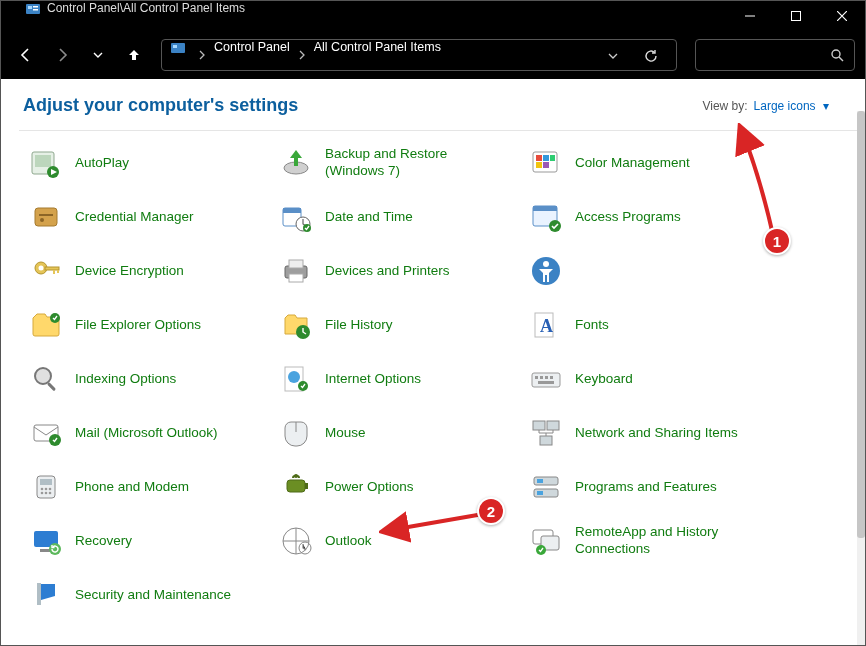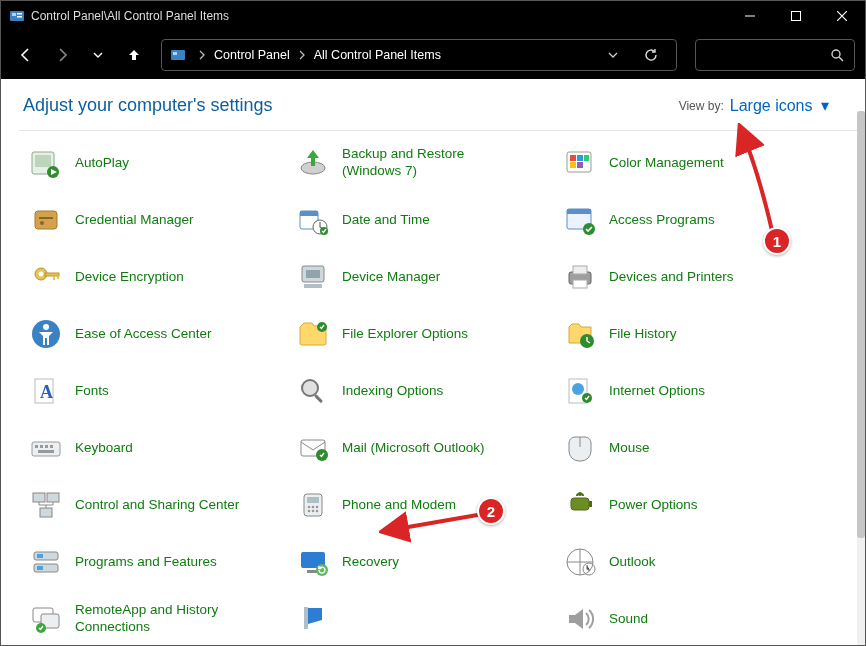--- a/index.html
+++ b/index.html
@@ -1,55 +1,55 @@
 <!DOCTYPE html>
 <html><head>
 <meta charset="utf-8">
 <style>
   * { box-sizing: border-box; margin: 0; padding: 0; }
   body { font-family: "Segoe UI", Tahoma, sans-serif; font-size: 13px; background: #fff; width: 866px; height: 646px; overflow: hidden; }
 
   .window { width: 866px; height: 646px; border: 1px solid #555; background: #fff; display: flex; flex-direction: column; }
 
   
-  .title-bar { background: #000; color: #fff; display: flex; align-items: center; height: 30px; padding-left: 8px; }
+  .title-bar { background: #000; color: #fff; display: flex; height: 30px; padding-left: 24px; }
   .title-bar .title-icon { width: 16px; height: 16px; margin-right: 6px; }
   .title-bar .title-text { flex: 0 0 auto; font-size: 12px; color: #ddd; }
   .title-bar .spacer { flex: 1; }
   .title-bar .win-btn { width: 46px; height: 30px; display: flex; align-items: center; justify-content: center; color: #fff; }
 
   
   .nav-bar { background: #000; height: 48px; display: flex; align-items: center; padding: 0 10px; gap: 6px; }
   .nav-btn { width: 30px; height: 30px; display:flex; align-items:center; justify-content:center; color:#fff; }
   .nav-btn.disabled { opacity: .55; }
-  .addr-bar { flex: 1; height: 32px; border: 1px solid #555; border-radius: 4px; margin: 0 6px; display: flex; align-items: center; padding: 0 8px; color: #eee; gap: 4px; }
+  .addr-bar { flex: 1; height: 32px; border: 1px solid #555; border-radius: 4px; margin: 0 6px; display: flex; padding: 0 8px; color: #eee; gap: 4px; }
   .addr-bar .folder-ico { width: 16px; height: 16px; margin-right: 4px; }
   .addr-bar .addr-label { color: #fff; font-size: 12.5px; }
   .addr-bar .chev { width: 16px; display:flex; align-items:center; justify-content:center; color:#bbb; }
   .addr-bar .flex { flex: 1; }
   .addr-btn { width: 34px; height: 32px; display:flex; align-items:center; justify-content:center; color:#fff; }
   .search { width: 160px; height: 32px; border: 1px solid #555; border-radius: 4px; display:flex; align-items:center; justify-content:flex-end; padding-right:10px; margin-left:6px; }
   .search .s-icon { color: #ccc; }
 
   
   .content { flex: 1; position: relative; overflow: hidden; }
   .content-inner { position:absolute; inset: 0 8px 0 0; overflow: hidden; padding: 16px 0 0 22px; }
   .scrollbar { position:absolute; right:0; top:32px; bottom:0; width:8px; background:#f0f0f0; }
   .scrollbar .thumb { position:absolute; top:0; left:0; right:0; height:80%; background:#c6c6c6; border-radius:3px; }
 
   .header-row { display:flex; align-items:center; padding-right: 28px; margin-bottom: 14px; }
-  .header-title { color: #0c5f9e; font-size: 18px; font-weight: 400; }
+  .header-title { color: #0c5f9e; font-size: 18px; font-weight: 700; }
   .header-spacer { flex:1; }
   .viewby-label { color:#555; font-size: 12px; margin-right: 6px; }
-  .viewby-value { color:#0066c0; font-size: 16px; }
+  .viewby-value { color:#0066c0; font-size: 12px; }
   .viewby-caret { color:#0066c0; margin-left:4px; }
 
   .divider { height:1px; background:#e5e5e5; margin: 6px 0 12px -4px; }
 
-  .grid { display: grid; grid-template-columns: 250px 250px 250px; column-gap: 0; row-gap: 14px; padding-left: 2px; gap: 17px; }
+  .grid { display: grid; grid-template-columns: 250px 250px 250px; column-gap: 0; row-gap: 14px; padding-left: 2px; }
   .item { display:flex; align-items:center; gap: 12px; height: 40px; padding: 2px 4px; cursor: pointer; }
   .item .ico { width: 34px; height: 34px; flex-shrink:0; display:flex; align-items:center; justify-content:center; }
   .item .lbl { color:#107c10; font-size: 13.5px; line-height: 1.25; max-width: 180px; }
 
   
   .annot { position:absolute; pointer-events:none; }
   .badge { width:28px; height:28px; border-radius:50%; background:#d92525; color:#fff; font-weight:700; font-size:15px; display:flex; align-items:center; justify-content:center; border:2px solid #fff; box-shadow: 0 1px 3px rgba(0,0,0,.3); }
   .arrow1 { position:absolute; }
   .arrow2 { position:absolute; }
 
@@ -242,46 +242,35 @@
                 <rect x="16" y="13" width="14" height="3" fill="#e5c558" stroke="#b5952e"></rect>
                 <rect x="24" y="16" width="2" height="4" fill="#e5c558"></rect>
                 <rect x="28" y="16" width="2" height="3" fill="#e5c558"></rect>
               </svg>
             </span>
             <span class="lbl">Device Encryption</span>
           </div>
           <div class="item">
             <span class="ico">
               <svg width="34" height="34" viewBox="0 0 34 34">
-                <rect x="6" y="6" width="22" height="16" rx="2" fill="#cfd8dc" stroke="#888"></rect>
-                <rect x="10" y="10" width="14" height="8" fill="#90a4ae"></rect>
-                <rect x="8" y="24" width="18" height="4" fill="#b0bec5"></rect>
-              </svg>
-            </span>
-            <span class="lbl">Device Manager</span>
-          </div>
-          <div class="item">
-            <span class="ico">
-              <svg width="34" height="34" viewBox="0 0 34 34">
                 <rect x="6" y="12" width="22" height="12" rx="2" fill="#9e9e9e" stroke="#666"></rect>
                 <rect x="10" y="6" width="14" height="8" fill="#eee" stroke="#aaa"></rect>
                 <rect x="10" y="20" width="14" height="8" fill="#fff" stroke="#aaa"></rect>
               </svg>
             </span>
             <span class="lbl">Devices and Printers</span>
           </div>
           <div class="item">
             <span class="ico">
               <svg width="34" height="34" viewBox="0 0 34 34">
                 <circle cx="17" cy="17" r="14" fill="#3b82c4"></circle>
                 <circle cx="17" cy="10" r="3" fill="#fff"></circle>
                 <path d="M10 15h14l-4 4v9h-2v-7h-2v7h-2v-9z" fill="#fff"></path>
               </svg>
             </span>
-            <span class="lbl">Ease of Access Center</span>
           </div>
           <div class="item">
             <span class="ico">
               <svg width="34" height="34" viewBox="0 0 34 34">
                 <path d="M4 10l4-4h8l2 3h12v17a2 2 0 0 1-2 2H6a2 2 0 0 1-2-2z" fill="#ffd86b" stroke="#d6a93d"></path>
                 <circle cx="26" cy="10" r="5" fill="#2e8b2e"></circle>
                 <path d="M24 10l1.5 1.5L28 8" stroke="#fff" stroke-width="1.3" fill="none"></path>
               </svg>
             </span>
             <span class="lbl">File Explorer Options</span>
@@ -362,21 +351,21 @@
           </div>
           <div class="item">
             <span class="ico">
               <svg width="34" height="34" viewBox="0 0 34 34">
                 <rect x="4" y="5" width="12" height="9" fill="#cfd8dc" stroke="#888"></rect>
                 <rect x="18" y="5" width="12" height="9" fill="#cfd8dc" stroke="#888"></rect>
                 <rect x="11" y="20" width="12" height="9" fill="#cfd8dc" stroke="#888"></rect>
                 <path d="M10 14v3h14v-3M17 17v3" stroke="#888" fill="none"></path>
               </svg>
             </span>
-            <span class="lbl">Control and Sharing Center</span>
+            <span class="lbl">Network and Sharing Items</span>
           </div>
           <div class="item">
             <span class="ico">
               <svg width="34" height="34" viewBox="0 0 34 34">
                 <rect x="8" y="6" width="18" height="22" rx="3" fill="#eceff1" stroke="#888"></rect>
                 <rect x="11" y="9" width="12" height="6" fill="#b0bec5"></rect>
                 <g fill="#999">
                   <circle cx="13" cy="19" r="1.3"></circle>
                   <circle cx="17" cy="19" r="1.3"></circle>
                   <circle cx="21" cy="19" r="1.3"></circle>
@@ -444,29 +433,21 @@
             </span>
             <span class="lbl">RemoteApp and History Connections</span>
           </div>
           <div class="item">
             <span class="ico">
               <svg width="34" height="34" viewBox="0 0 34 34">
                 <rect x="8" y="5" width="4" height="22" fill="#b0bec5"></rect>
                 <path d="M12 6h14v12l-14 4z" fill="#2d7dd2"></path>
               </svg>
             </span>
-          </div>
-          <div class="item">
-            <span class="ico">
-              <svg width="34" height="34" viewBox="0 0 34 34">
-                <path d="M6 13h6l8-6v20l-8-6H6z" fill="#9e9e9e"></path>
-                <path d="M23 11a8 8 0 0 1 0 12M26 8a12 12 0 0 1 0 18" stroke="#9e9e9e" stroke-width="2" fill="none"></path>
-              </svg>
-            </span>
-            <span class="lbl">Sound</span>
+            <span class="lbl">Security and Maintenance</span>
           </div>
         </div>
     </div>
 
     <svg class="annot arrow1" style="left:710px; top:44px;" width="90" height="120">
       <defs>
           <marker id="ah1" markerWidth="8" markerHeight="8" refX="6" refY="4" orient="auto">
             <path d="M0 0L8 4L0 8z" fill="#d92525"></path>
           </marker>
         </defs>

